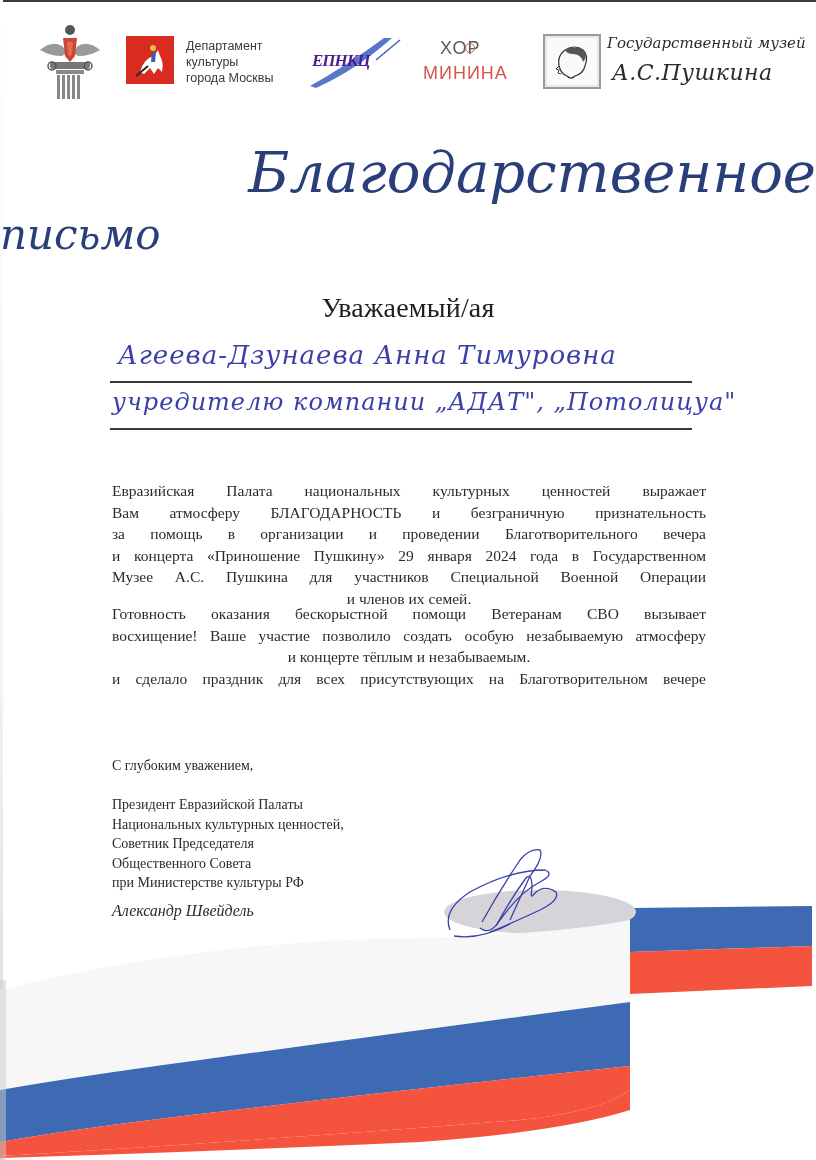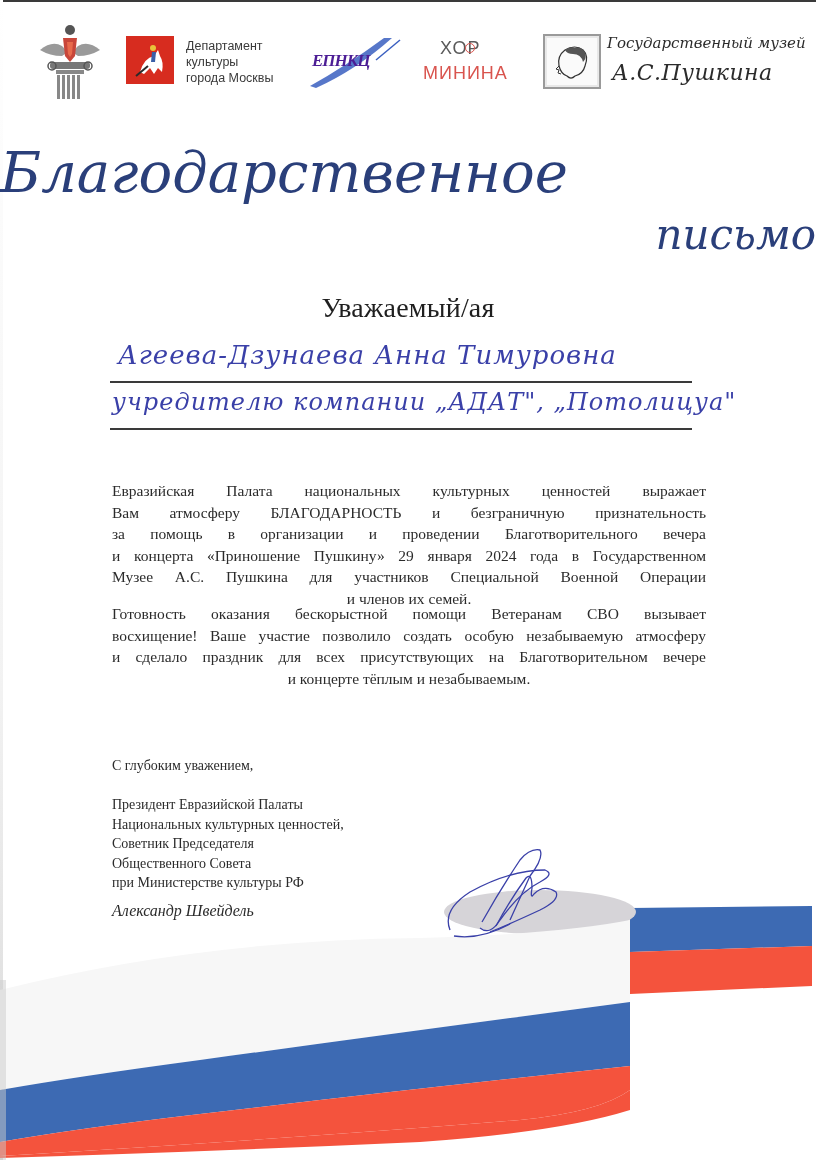--- a/index.html
+++ b/index.html
@@ -17,22 +17,22 @@
     .logo-epnkc { position: absolute; left: 306px; top: 36px; width: 96px; height: 54px; }
     .epnkc-text { position: absolute; left: 312px; top: 51px; font-family: "Liberation Serif", serif; font-weight: bold; font-size: 17px; color: #4c1d95; letter-spacing: -1px; font-style: italic; }
     .hor-top { position: absolute; left: 440px; top: 38px; font-family: "Liberation Sans", sans-serif; font-size: 18px; color: #5a5a5a; letter-spacing: 1px; }
     .hor-bottom { position: absolute; left: 423px; top: 63px; font-family: "Liberation Sans", sans-serif; font-size: 18px; color: #d9544e; letter-spacing: 1px; }
     .hor-dot { position: absolute; left: 465px; top: 43px; width: 10px; height: 10px; border-radius: 50%; border: 1.5px solid #d9544e; }
     .pushkin-box { position: absolute; left: 543px; top: 34px; width: 58px; height: 55px; border: 2px solid #9a9a9a; background: #fafafa; box-shadow: inset 0 0 0 2px #e8e8e8; }
     .pushkin-title1 { position: absolute; left: 607px; top: 34px; font-family: "DejaVu Serif", serif; font-style: italic; font-size: 15px; color: #2b2b2b; }
     .pushkin-title2 { position: absolute; left: 612px; top: 60px; font-family: "DejaVu Serif", serif; font-style: italic; font-size: 22px; color: #2b2b2b; letter-spacing: 0.5px; }
 
     
-    .title-1 { position: absolute; left: 0; width: 816px; top: 140px; text-align: left; font-family: "DejaVu Serif", serif; font-style: italic; font-size: 56px; color: #2a3f7a; letter-spacing: 0px; }
-    .title-2 { position: absolute; left: 0; width: 816px; top: 210px; text-align: right; font-family: "DejaVu Serif", serif; font-style: italic; font-size: 42px; color: #2a3f7a; }
+    .title-1 { position: absolute; left: 0; width: 816px; top: 140px; text-align: right; font-family: "DejaVu Serif", serif; font-style: italic; font-size: 56px; color: #2a3f7a; letter-spacing: 0px; }
+    .title-2 { position: absolute; left: 0; width: 816px; top: 210px; text-align: left; font-family: "DejaVu Serif", serif; font-style: italic; font-size: 42px; color: #2a3f7a; }
 
     .greeting { position: absolute; left: 0; width: 816px; top: 292px; text-align: center; font-family: "Liberation Serif", serif; font-size: 28px; color: #1f1f1f; letter-spacing: 0.2px; }
 
     .hand-line { position: absolute; left: 110px; width: 582px; height: 1.5px; background: #3a3a3a; }
     .hand-text { position: absolute; font-family: "DejaVu Serif", serif; font-style: italic; color: #3a40a8; font-size: 26px; white-space: nowrap; letter-spacing: 1px; }
 
     .body-para { position: absolute; left: 112px; width: 594px; font-size: 15.5px; line-height: 21.5px; color: #2b2b2b; text-align: justify; }
     .body-para .line { display: block; text-align: justify; text-align-last: justify; white-space: nowrap; }
     .body-para .line.center { text-align: center; text-align-last: center; }
 
@@ -118,22 +118,22 @@
   <span class="line">Вам атмосферу БЛАГОДАРНОСТЬ и безграничную признательность</span>
   <span class="line">за помощь в организации и проведении Благотворительного вечера</span>
   <span class="line">и концерта «Приношение Пушкину» 29 января 2024 года в Государственном</span>
   <span class="line">Музее А.С. Пушкина для участников Специальной Военной Операции</span>
   <span class="line center">и членов их семей.</span>
 </div>
 
 <div class="body-para" style="top:603px;">
   <span class="line">Готовность оказания бескорыстной помощи Ветеранам СВО вызывает</span>
   <span class="line">восхищение! Ваше участие позволило создать особую незабываемую атмосферу</span>
+  <span class="line center">и концерте тёплым и незабываемым.</span>
   <span class="line">и сделало праздник для всех присутствующих на Благотворительном вечере</span>
-  <span class="line center">и концерте тёплым и незабываемым.</span>
 </div>
 
 <div class="closing">С глубоким уважением,</div>
 <div class="sig-block">
   <div>Президент Евразийской Палаты</div>
   <div>Национальных культурных ценностей,</div>
   <div>Советник Председателя</div>
   <div>Общественного Совета</div>
   <div>при Министерстве культуры РФ</div>
 </div>

